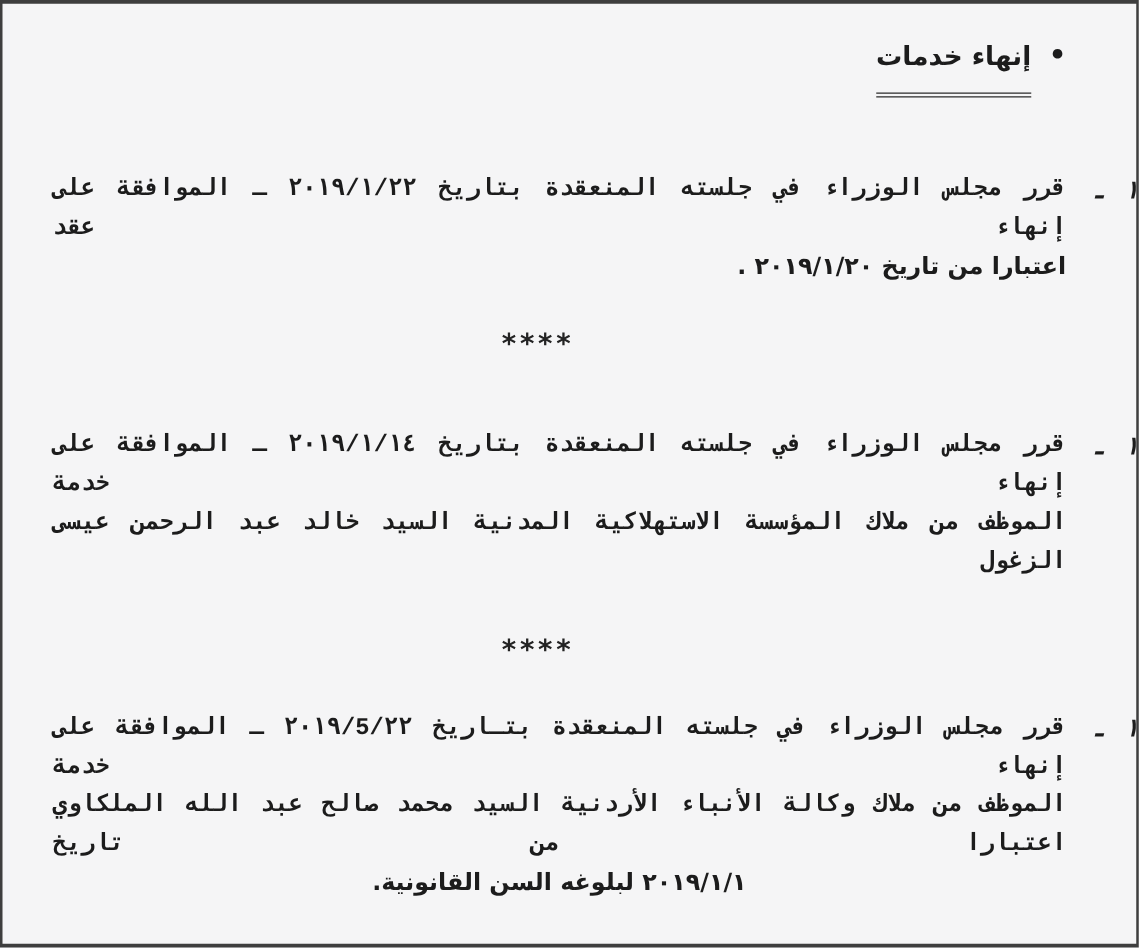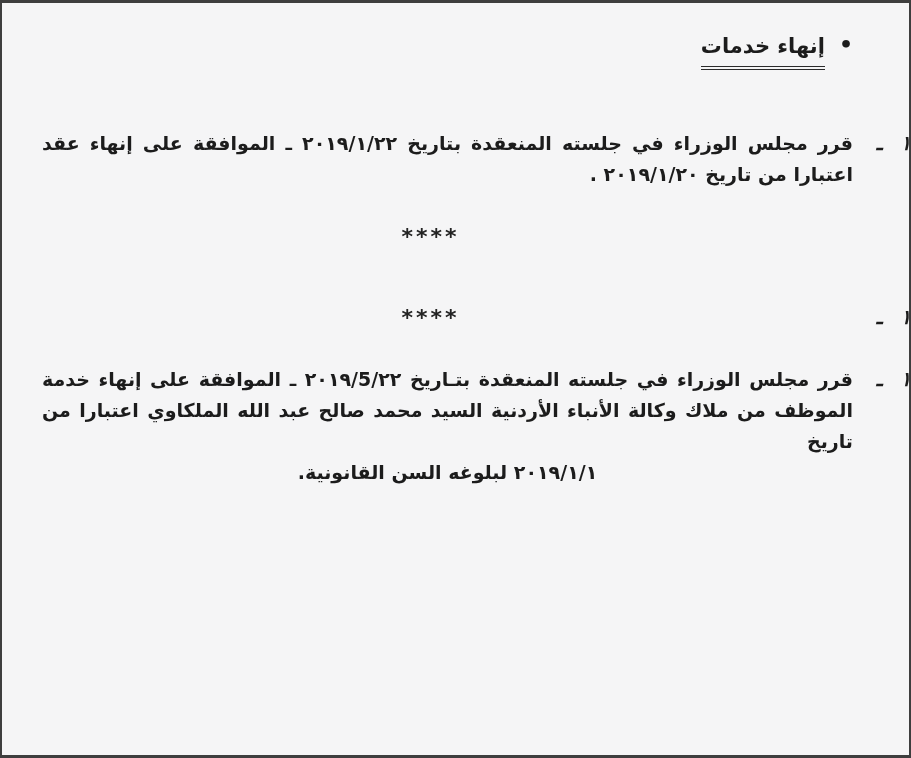--- a/index.html
+++ b/index.html
@@ -28,21 +28,21 @@
     white-space: nowrap;
   }
   .bullet {
     display: inline-block;
     font-size: 22px;
     margin-left: 14px;
     vertical-align: 1px;
   }
   .heading-text {
     display: inline-block;
-    padding-bottom: 3px;
+    padding-bottom: 12px;
     border-bottom: 4px double #2b2b2b;
   }
 
   
   .item {
     position: relative;
     margin: 0 16px 0 0;
   }
   .item.p1 { margin-top: 58px; }
   .item.p2 { margin-top: 50px; }
@@ -59,21 +59,21 @@
     font-style: italic;
   }
   .marker .num { display: inline-block; margin-left: 18px; }
   .line {
     direction: rtl;
     font-weight: bold;
     font-size: 19px;
     line-height: 31px;
     letter-spacing: 0;
   }
-  .line.j { text-align: justify; text-align-last: justify; }
+  .line.j { text-align: justify; text-align-last: justify; font-family: Liberation Mono, monospace; }
   .line.r { text-align: right; }
   .line.c { text-align: center; }
 
   
   .separator {
     text-align: center;
     font-weight: bold;
     font-size: 22px;
     line-height: 31px;
     letter-spacing: 3px;
@@ -99,20 +99,22 @@
     <div class="line j">قرر مجلس الوزراء في جلسته المنعقدة بتاريخ ٢٠١٩/١/٢٢ ـ الموافقة على إنهاء عقد</div>
     <div class="line r">اعتبارا من تاريخ ٢٠١٩/١/٢٠ .</div>
   </div>
 
   <div class="separator s1">****</div>
 
   <div class="item p2">
     <div class="marker">
       <span class="num">١</span><span class="dash">ـ</span>
     </div>
+    <div class="line j">قرر مجلس الوزراء في جلسته المنعقدة بتاريخ ٢٠١٩/١/١٤ ـ الموافقة على إنهاء خدمة</div>
+    <div class="line j">الموظف من ملاك المؤسسة الاستهلاكية المدنية السيد خالد عبد الرحمن عيسى الزغول</div>
   </div>
 
   <div class="separator s2">****</div>
 
   <div class="item p3">
     <div class="marker">
       <span class="num">١</span><span class="dash">ـ</span>
     </div>
     <div class="line j">قرر مجلس الوزراء في جلسته المنعقدة بتـاريخ ٢٠١٩/5/٢٢ ـ الموافقة على إنهاء خدمة</div>
     <div class="line j">الموظف من ملاك وكالة الأنباء الأردنية السيد محمد صالح عبد الله الملكاوي اعتبارا من تاريخ</div>

